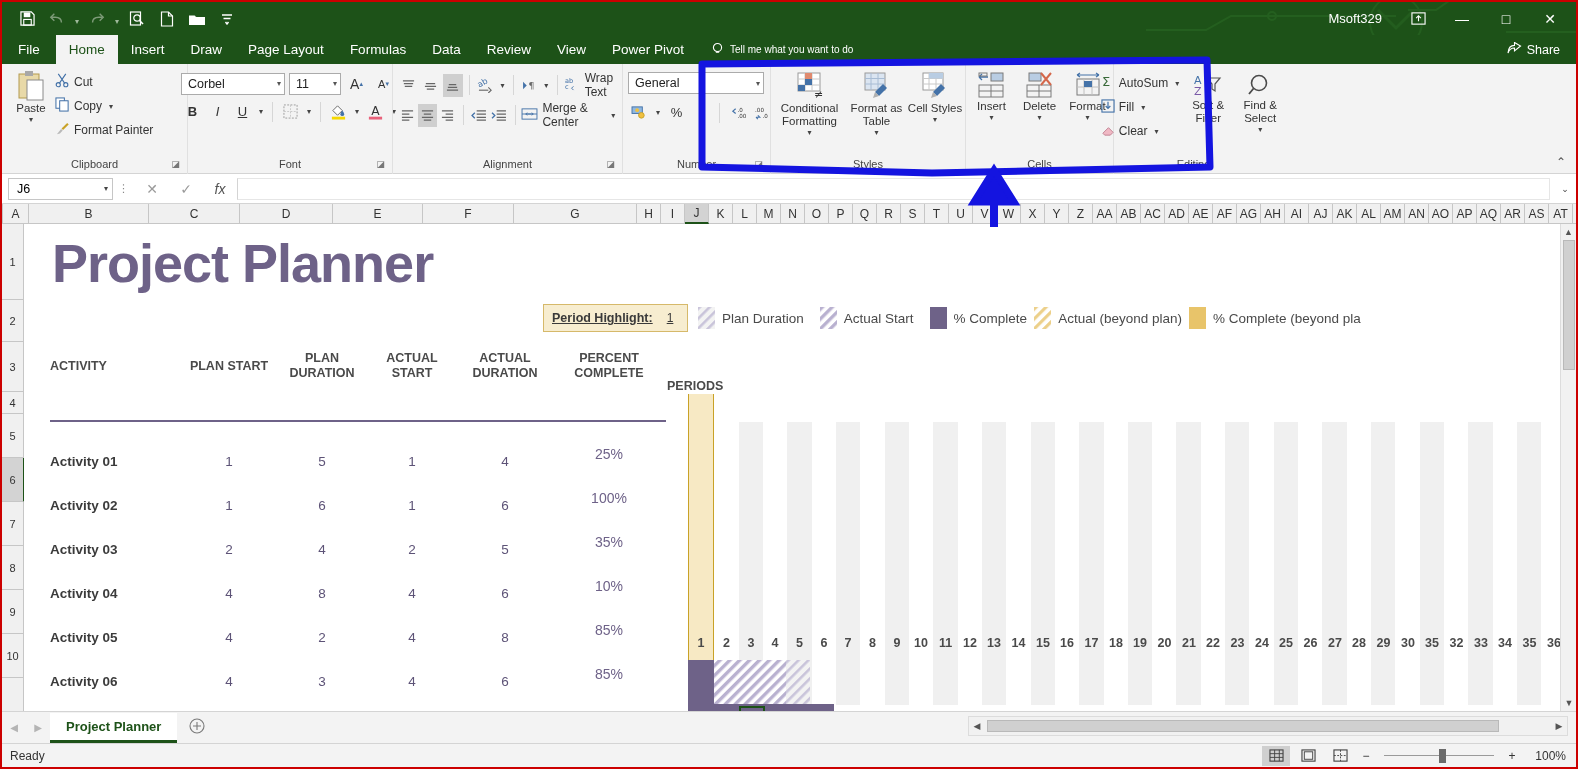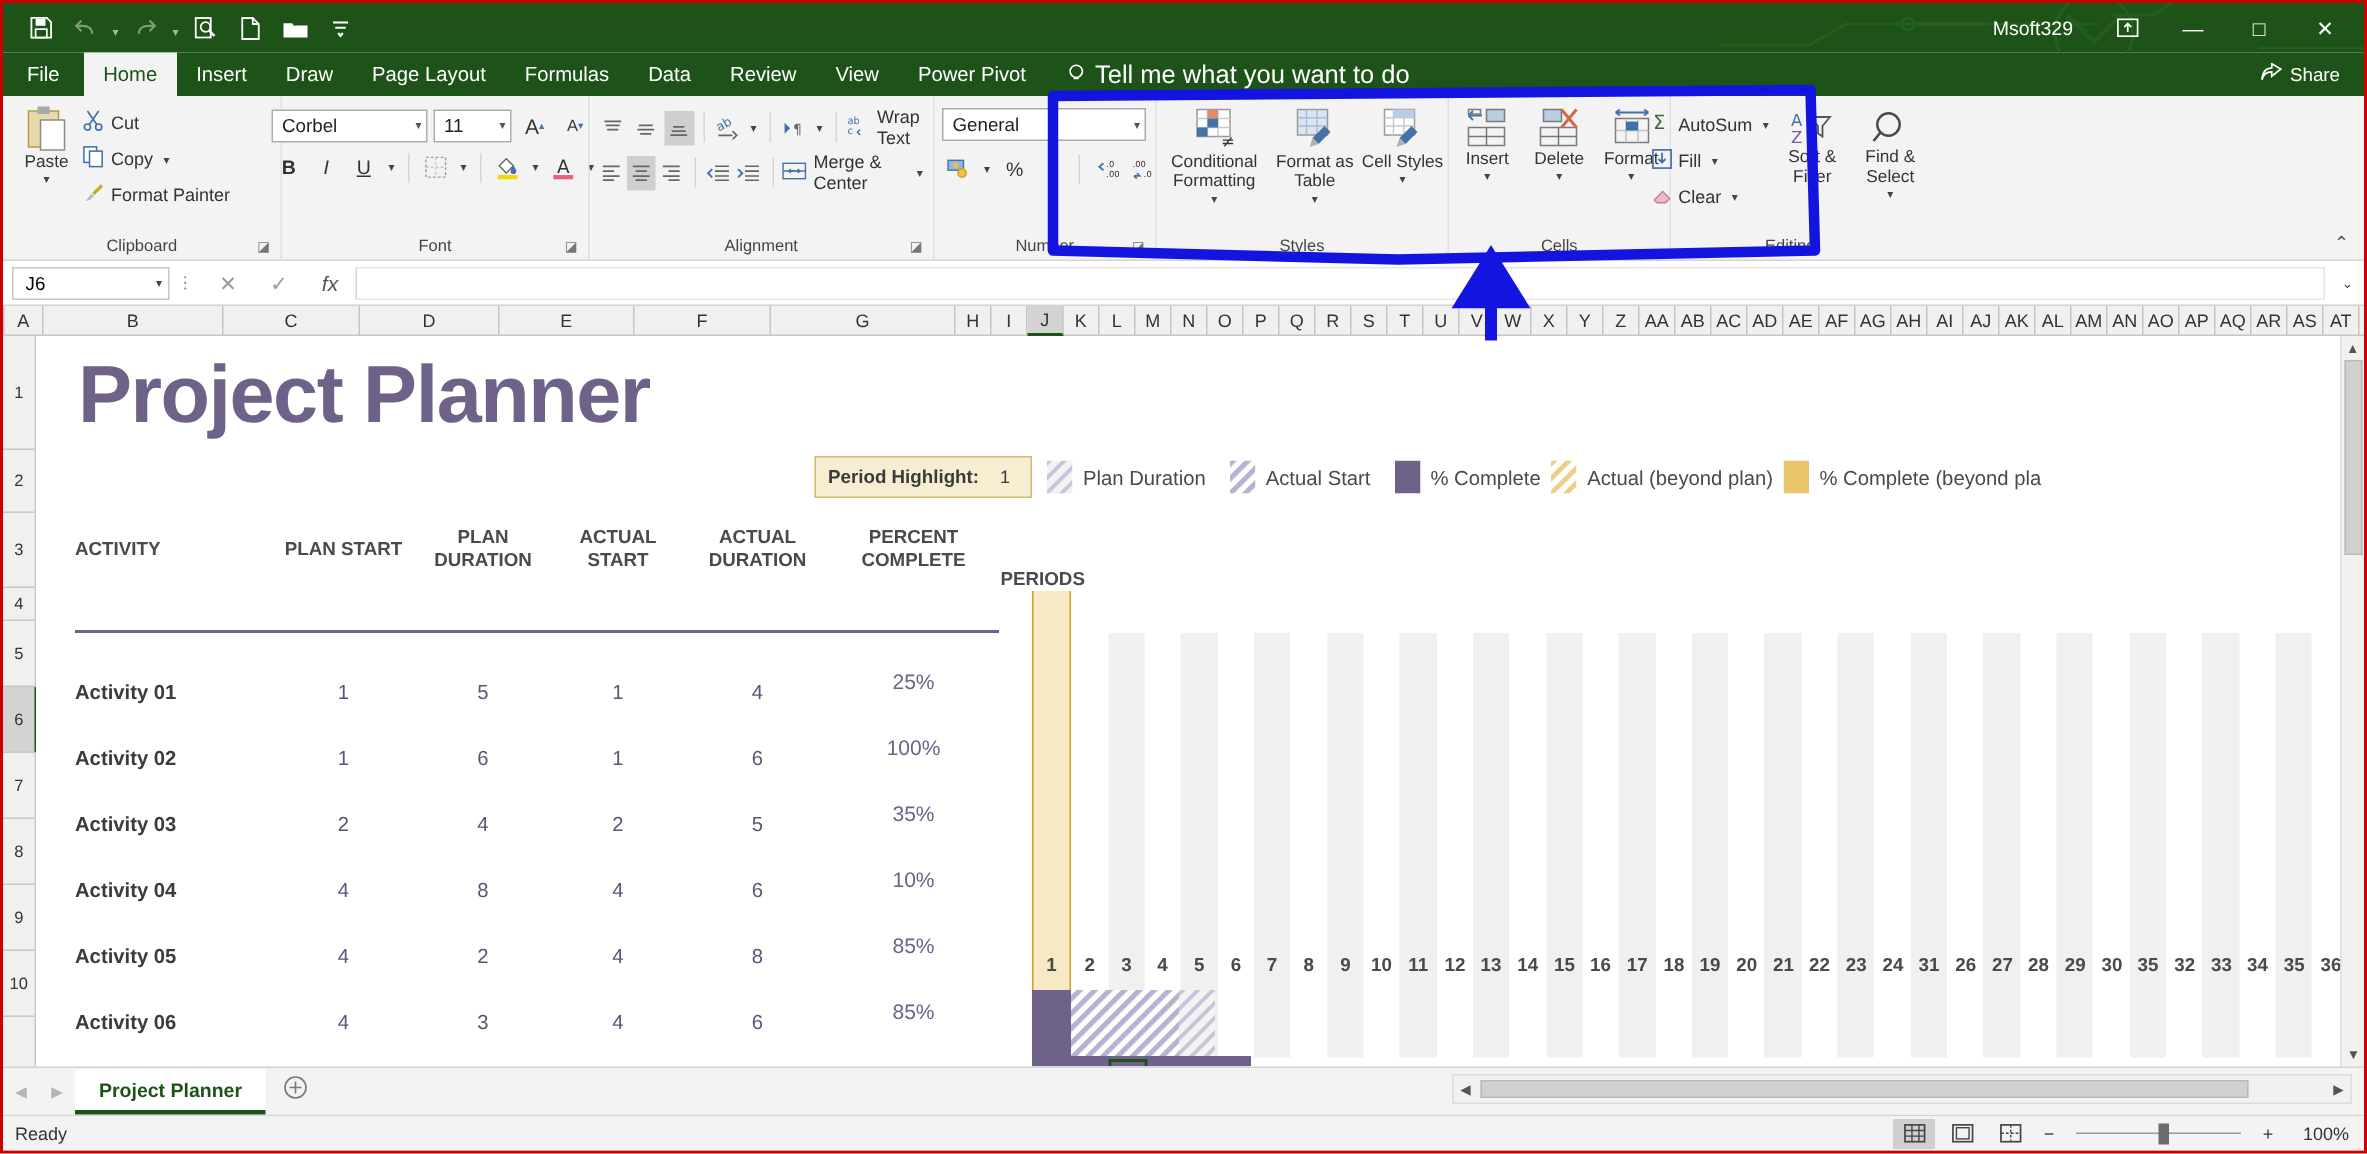--- a/index.html
+++ b/index.html
@@ -28,21 +28,21 @@
   }
   .winright{margin-left:auto; display:flex; align-items:center; z-index:2; padding-right:4px;}
   .acct{color:#fff;font-size:13px;margin-right:14px;}
   .wbtn{width:44px;height:33px;display:flex;align-items:center;justify-content:center;color:#fff;font-size:14px;}
 
   
   .tabbar{height:29px;background:#1d5218;display:flex;align-items:flex-end;position:relative;flex:none;}
   .tab{padding:0 13px;height:29px;line-height:29px;color:#fff;font-size:13.5px;}
   .tab.file{padding:0 16px;}
   .tab.active{background:#f3f3f3;color:#1d5218;}
-  .tellme{display:flex;align-items:center;gap:6px;color:#fff;font-size:17px;margin-left:14px;height:29px;justify-content:center;}
+  .tellme{display:flex;align-items:center;gap:6px;color:#fff;font-size:10px;margin-left:14px;height:29px;justify-content:center;}
   .share{margin-left:auto;color:#fff;font-size:12.5px;display:flex;align-items:center;gap:5px;padding-right:16px;height:29px;}
 
   
   .ribbon{height:110px;background:#f3f3f3;border-bottom:1px solid #d4d4d4;display:flex;position:relative;flex:none;}
   .grp{position:relative;height:110px;display:flex;flex-direction:column;align-items:center;padding:4px 5px 0 5px;}
   .grp + .grp{border-left:1px solid #e0e0e0;}
   .grp-body{flex:1;display:flex;align-items:flex-start;}
   .grp-label{font-size:11px;color:#444;height:18px;line-height:16px;width:100%;text-align:center;position:relative;}
   .dlg{position:absolute;right:2px;bottom:2px;font-size:9px;color:#777;}
   .big-btn{display:flex;flex-direction:column;align-items:center;justify-content:flex-start;width:54px;font-size:11.5px;color:#333;padding-top:2px;}
@@ -731,21 +731,21 @@
             </pattern>
             <pattern id="hg" width="7" height="7" patternTransform="rotate(45)" patternUnits="userSpaceOnUse">
               <rect width="7" height="7" fill="#ffffff"></rect>
                 <rect width="3.2" height="7" fill="#ecd08a"></rect>
             </pattern>
           </defs>
         </svg>
 
         <div class="ptitle" style="left:28px;top:8px;">Project Planner</div>
 
-        <div class="periodbox" style="left:519px;top:80px;width:145px;height:28px;">
+        <div class="periodbox" style="left:519px;top:80px;width:145px;height:28px;text-decoration:underline;">
           <b>Period Highlight:</b>
           <span style="margin-left:14px;font-size:12px;">1</span>
         </div>
 
         <div class="legend" style="left:674px;top:80px;height:28px;">
           <div class="li">
             <svg class="sw" viewBox="0 0 17 22">
                 <rect width="17" height="22" fill="url(#hpw)"></rect>
               </svg>
             <span>Plan Duration</span>
@@ -825,21 +825,21 @@
           <div class="pnum" style="left:365px;top:242px;width:24px;">15</div>
           <div class="pnum" style="left:389px;top:242px;width:24px;">16</div>
           <div class="pnum" style="left:413px;top:242px;width:25px;">17</div>
           <div class="pnum" style="left:438px;top:242px;width:24px;">18</div>
           <div class="pnum" style="left:462px;top:242px;width:24px;">19</div>
           <div class="pnum" style="left:486px;top:242px;width:25px;">20</div>
           <div class="pnum" style="left:511px;top:242px;width:24px;">21</div>
           <div class="pnum" style="left:535px;top:242px;width:24px;">22</div>
           <div class="pnum" style="left:559px;top:242px;width:25px;">23</div>
           <div class="pnum" style="left:584px;top:242px;width:24px;">24</div>
-          <div class="pnum" style="left:608px;top:242px;width:24px;">31</div>
+          <div class="pnum" style="left:608px;top:242px;width:24px;">25</div>
           <div class="pnum" style="left:632px;top:242px;width:25px;">26</div>
           <div class="pnum" style="left:657px;top:242px;width:24px;">27</div>
           <div class="pnum" style="left:681px;top:242px;width:24px;">28</div>
           <div class="pnum" style="left:705px;top:242px;width:25px;">29</div>
           <div class="pnum" style="left:730px;top:242px;width:24px;">30</div>
           <div class="pnum" style="left:754px;top:242px;width:24px;">35</div>
           <div class="pnum" style="left:778px;top:242px;width:25px;">32</div>
           <div class="pnum" style="left:803px;top:242px;width:24px;">33</div>
           <div class="pnum" style="left:827px;top:242px;width:24px;">34</div>
           <div class="pnum" style="left:851px;top:242px;width:25px;">35</div>

